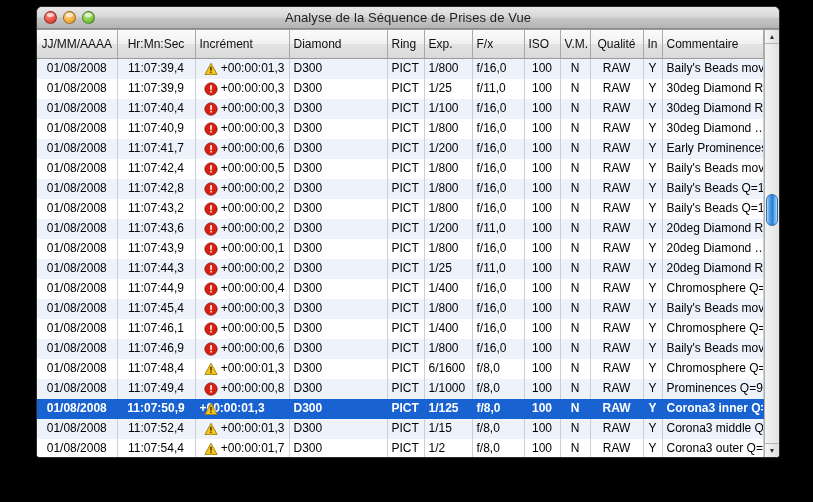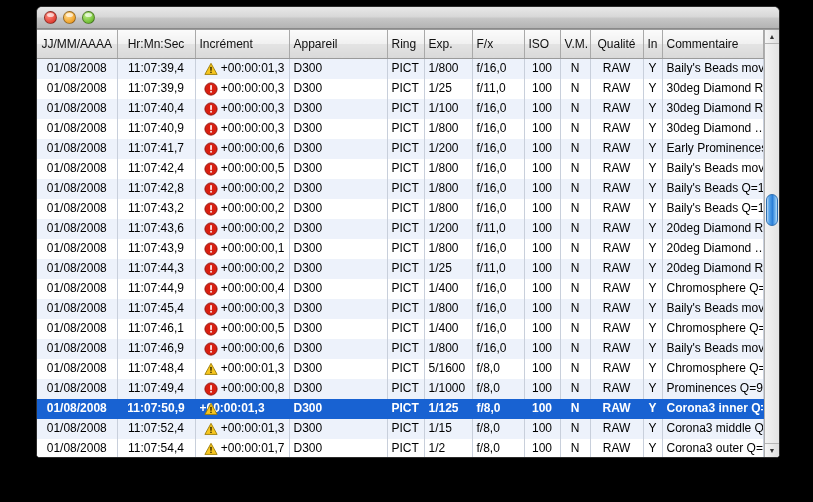--- a/index.html
+++ b/index.html
@@ -238,20 +238,21 @@
 <body>
 
 <div id="window">
 
   <div id="titlebar">
     <div id="traffic">
       <div class="light close"></div>
       <div class="light min"></div>
       <div class="light max"></div>
     </div>
+    <div id="window-title">Analyse de la Séquence de Prises de Vue</div>
   </div>
 
   <div id="body-area">
 
     <div id="table-wrap">
 
       <div id="table-col">
         <table class="grid">
           <colgroup>
             <col style="width:80px">
@@ -265,21 +266,21 @@
               <col style="width:30px">
             <col style="width:53px">
               <col style="width:19px">
               <col style="width:null">
           </colgroup>
           <thead>
             <tr>
               <th class="c">JJ/MM/AAAA</th>
               <th class="c">Hr:Mn:Sec</th>
               <th class="r">Incrément</th>
-              <th>Appareil</th>
+              <th>Diamond</th>
               <th>Ring</th>
               <th>Exp.</th>
               <th>F/x</th>
               <th class="r">ISO</th>
               <th class="c">V.M.</th>
               <th class="c">Qualité</th>
               <th class="c">In</th>
               <th>Commentaire</th>
             </tr>
           </thead>
@@ -589,21 +590,21 @@
                 <td class="c">11:07:48,4</td>
                 <td class="incr r"><span class="ico warn">
                     <svg viewBox="0 0 16 16" width="14" height="14">
                       <path d="M8 1.5 L15 14.2 L1 14.2 Z" fill="#f6c61f" stroke="#9a7a06" stroke-width="1" stroke-linejoin="round"></path>
                       <rect x="7.1" y="5.4" width="1.8" height="4.6" rx="0.6" fill="#4a3a00"></rect>
                       <rect x="7.1" y="10.8" width="1.8" height="1.8" rx="0.6" fill="#4a3a00"></rect>
                     </svg>
                   </span><span>+00:00:01,3</span></td>
                 <td>D300</td>
                 <td>PICT</td>
-                <td>5/1600</td>
+                <td>6/1600</td>
                 <td>f/8,0</td>
                 <td class="c">100</td>
                 <td class="c">N</td>
                 <td class="c">RAW</td>
                 <td class="c">Y</td>
                 <td>Chromosphere Q=10</td>
               </tr>
               <tr class="even">
                 <td class="c">01/08/2008</td>
                 <td class="c">11:07:49,4</td>

